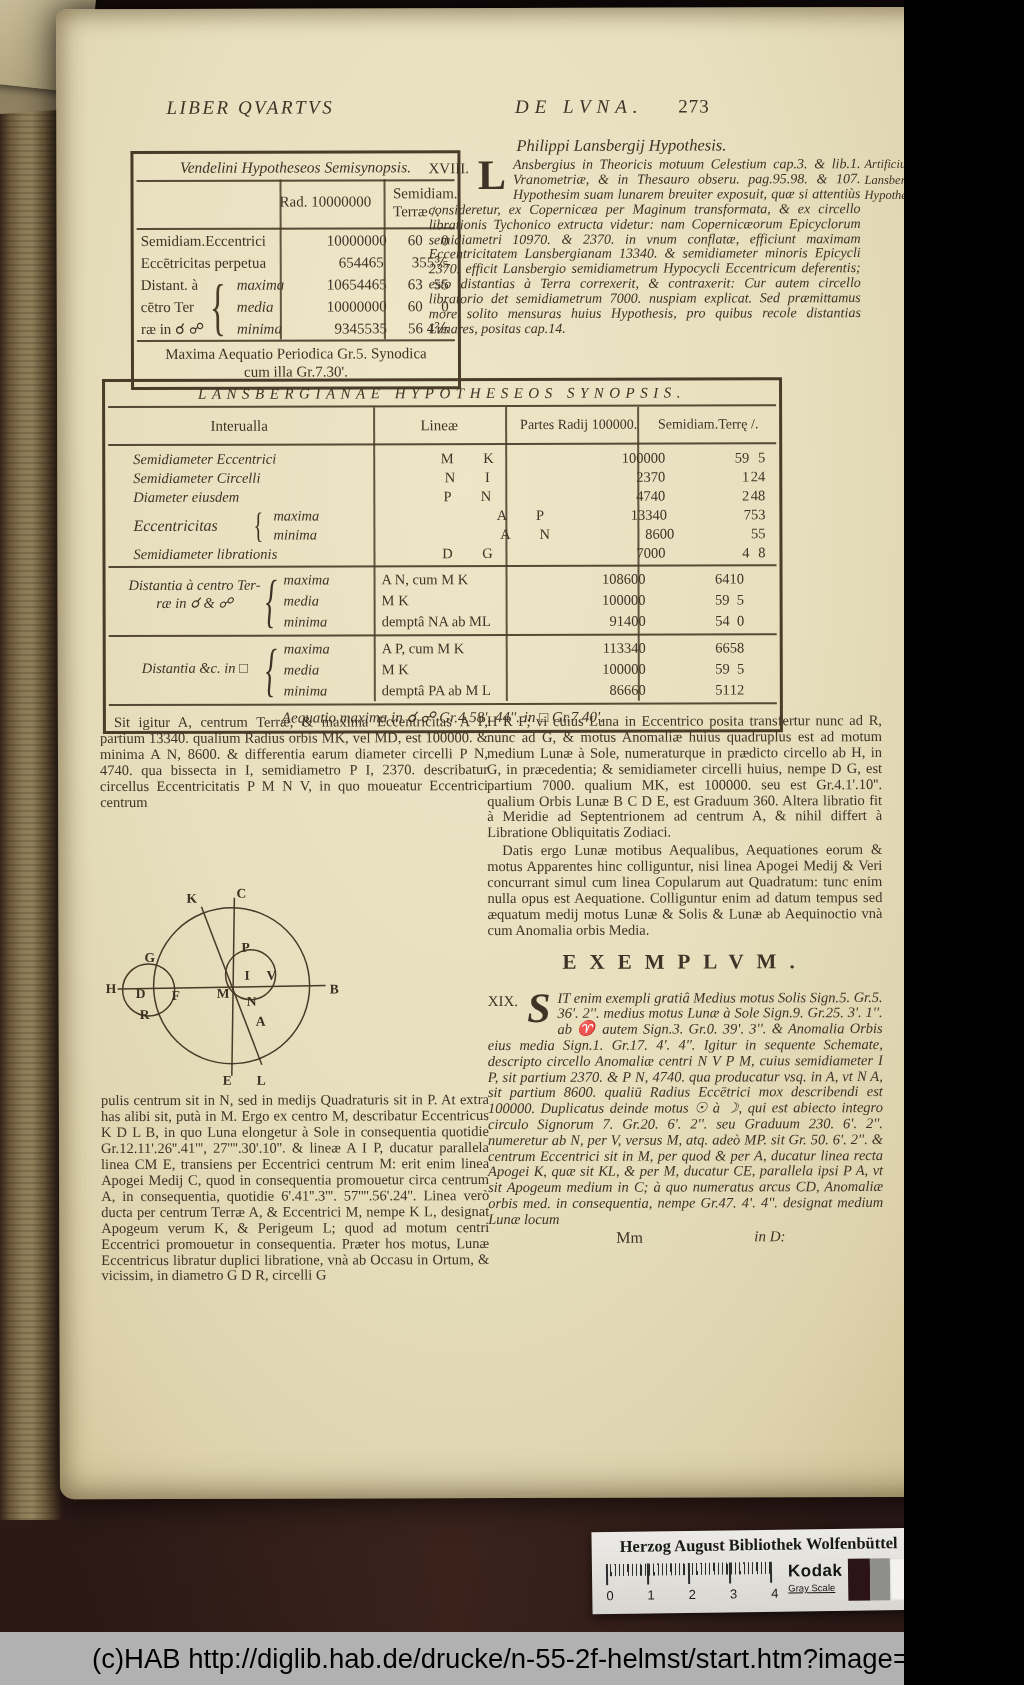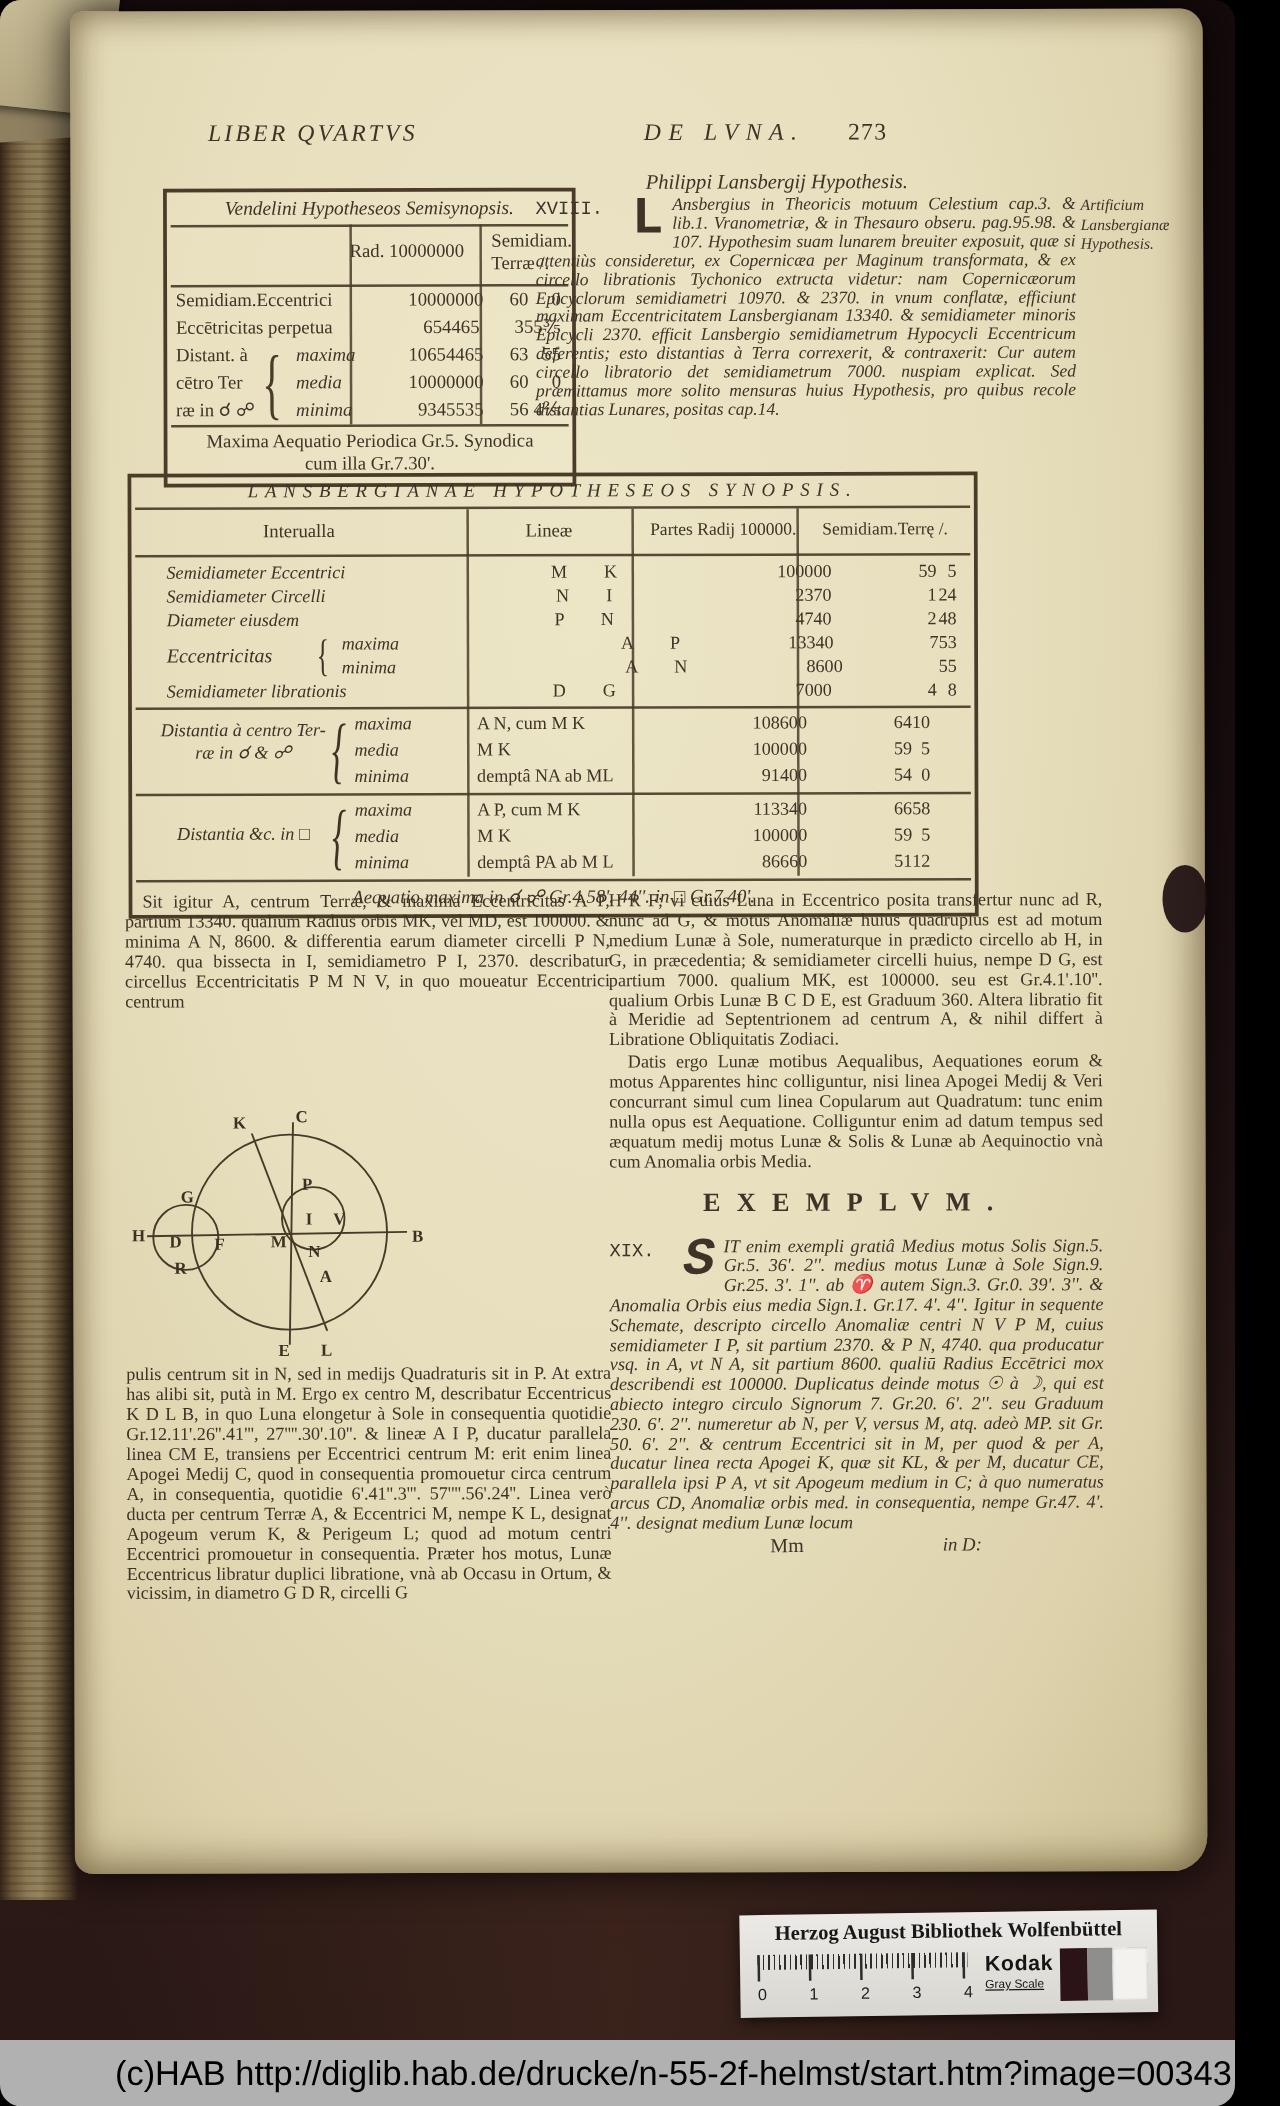--- a/index.html
+++ b/index.html
@@ -1,21 +1,21 @@
 <!DOCTYPE html>
 <html><head>
 <meta charset="utf-8">
 <style>
   html,body{margin:0;padding:0;background:#000;}
-  .stage{position:relative;width:988px;height:1685px;overflow:hidden;
+  .stage{position:relative;width:904px;height:1685px;overflow:hidden;
     font-family:"Liberation Serif","DejaVu Serif",serif;
     background:
       radial-gradient(ellipse at 75% 20%, rgba(0,0,0,.45), transparent 55%),
       radial-gradient(ellipse at 50% 95%, rgba(90,55,40,.35), transparent 60%),
-      linear-gradient(180deg,#1b0d0f 0%,#221214 45%,#2e1b18 78%,#281714 100%); border-radius: 17px;}
+      linear-gradient(180deg,#1b0d0f 0%,#221214 45%,#2e1b18 78%,#281714 100%);}
   
   .spine{position:absolute;left:0;top:0;width:62px;height:1520px;
     background:
       repeating-linear-gradient(0deg, rgba(40,25,12,.18) 0 2px, transparent 2px 6px),
       linear-gradient(90deg,#35241a 0,#6b5739 10px,#8d7a56 22px,#96865f 32px,#74603f 45px,#4a3826 55px,#2c1b16 62px);}
   .corner-b{position:absolute;left:-18px;top:-10px;width:88px;height:122px;background:#8f8061;transform:rotate(-4deg);}
   .corner-a{position:absolute;left:-14px;top:-18px;width:106px;height:106px;border-radius:8px;
     background:linear-gradient(135deg,#cfc4a0,#a2946e);transform:rotate(6deg);box-shadow:0 3px 8px rgba(0,0,0,.55);}
   
   .page{position:absolute;left:58px;top:8px;width:906px;height:1490px;
@@ -43,21 +43,21 @@
   .gline{width:72px;display:inline-block;}
   .gvar{font-style:italic;margin-left:24px;}
   .vbrace{position:absolute;left:76px;top:44px;height:66px;font-size:60px;line-height:66px;
     transform:scale(.55,1.05);transform-origin:left center;color:#4a3c28;}
   .vdiv{position:absolute;width:2px;background:#4a3c28;opacity:.85;}
   .vfoot{text-align:center;font-size:15px;line-height:17.5px;padding:4px 0 6px;}
   
   .margin-note{position:absolute;left:808px;top:150px;width:66px;font-style:italic;font-size:12.5px;line-height:15.5px;}
   
   .sec18{position:absolute;left:372px;top:150px;width:432px;font-size:14px;line-height:14.9px;}
-  .capfloat{float:left;display:flex;gap:23px;padding:1px 7px 0 0;font-family:Liberation Mono, monospace;}
+  .capfloat{float:left;display:flex;gap:9px;padding:1px 7px 0 0;}
   .secnum{font-size:15px;padding-top:2px;}
   .bigcap{font-size:42px;line-height:32px;font-weight:bold;}
   .sec18 .lead{font-style:italic;}
   
   .stable{position:absolute;left:45px;top:370px;width:674px;border:3px solid #4a3c28;}
   .stitle{font-style:italic;text-align:center;font-size:15px;letter-spacing:5.5px;padding:4px 0 3px;white-space:nowrap;}
   .sbody{position:relative;}
   .sdiv{position:absolute;width:2px;background:#4a3c28;opacity:.85;top:0;bottom:0;}
   .shead{display:flex;height:36px;font-size:15px;align-items:center;}
   .sh1{width:268px;text-align:center;}

